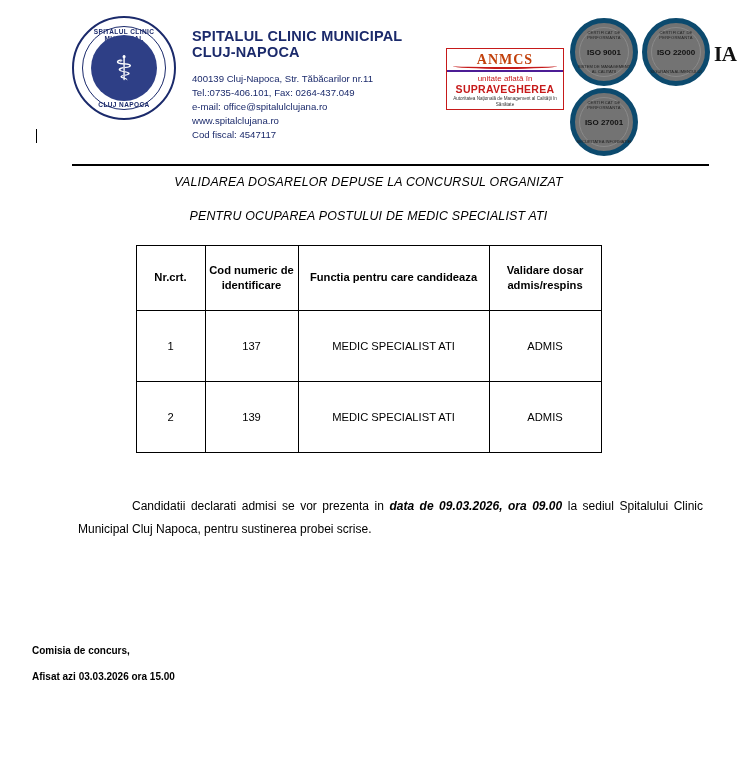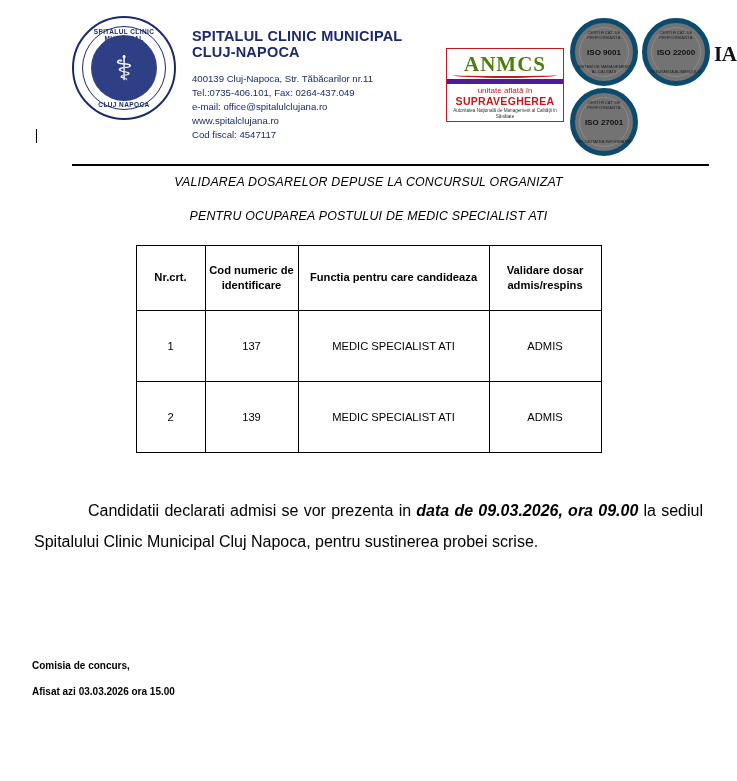--- a/index.html
+++ b/index.html
@@ -99,26 +99,26 @@
     margin-left: 8px;
     margin-top: 38px;
     width: 116px;
     flex: 0 0 auto;
     border: 1px solid #c61a1a;
     text-align: center;
     background: #fff;
   }
   .anmcs .top {
     padding: 3px 0 2px 0;
-    font-size: 21px;
+    font-size: 14px;
     font-weight: bold;
     font-family: "Liberation Serif", serif;
-    color: #4d7c0f;
+    color: #c2410c;
     letter-spacing: 1px;
-    border-bottom: 5px solid #4c1d95;
+    border-bottom: 2px solid #4c1d95;
     position: relative;
   }
   .anmcs .top .swoosh {
     position: absolute;
     left: 6px; right: 6px; bottom: 1px;
     height: 4px;
     border-bottom: 2px solid #c61a1a;
     border-radius: 0 0 60% 60%;
   }
   .anmcs .mid {
@@ -278,24 +278,25 @@
     font-weight: normal;
   }
   .col1 { width: 62px; }
   .col2 { width: 86px; }
   .col3 { width: 184px; }
   .col4 { width: 105px; }
 
   
   .para {
     margin-top: 42px;
-    font-size: 16px;
+    font-size: 12px;
     line-height: 1.95;
     text-align: justify;
     padding: 0 2px;
+    margin-left: 44px;
   }
   .para .indent { display: inline-block; width: 54px; }
   .para b { font-style: italic; font-weight: bold; }
 
   
   .footer {
     margin-top: 96px;
     font-size: 10px;
     font-weight: bold;
     line-height: 2.6;

